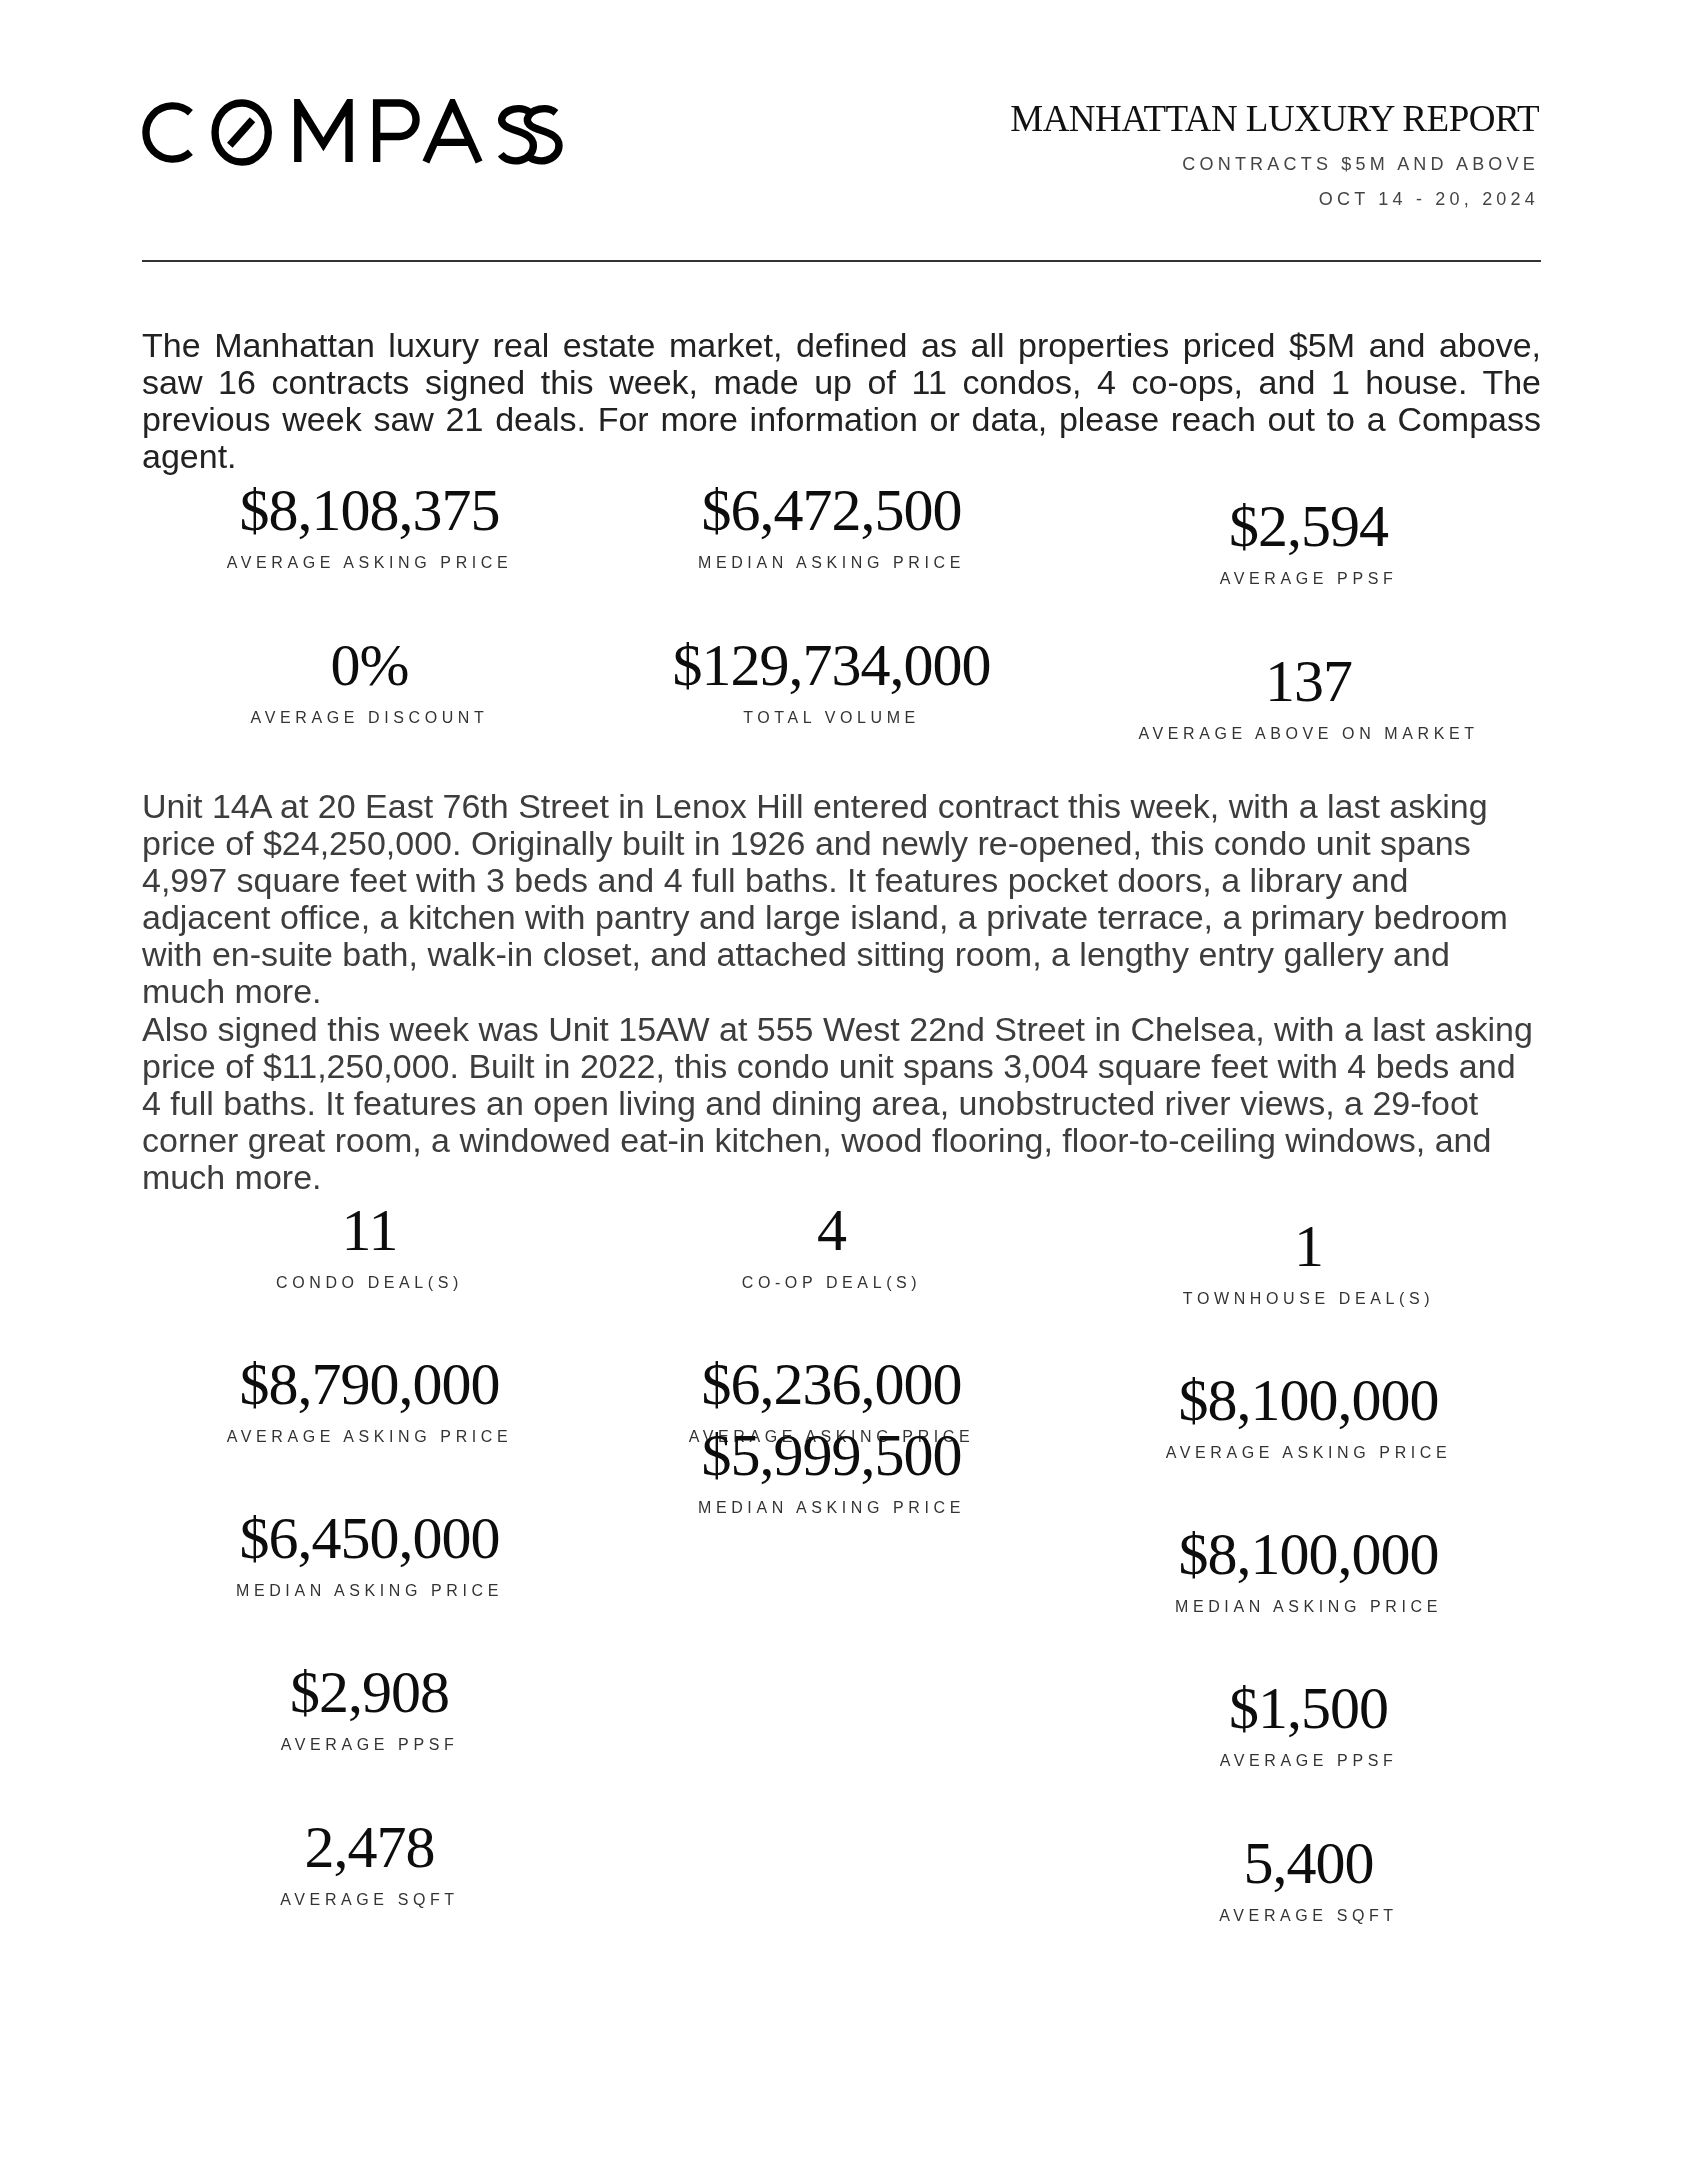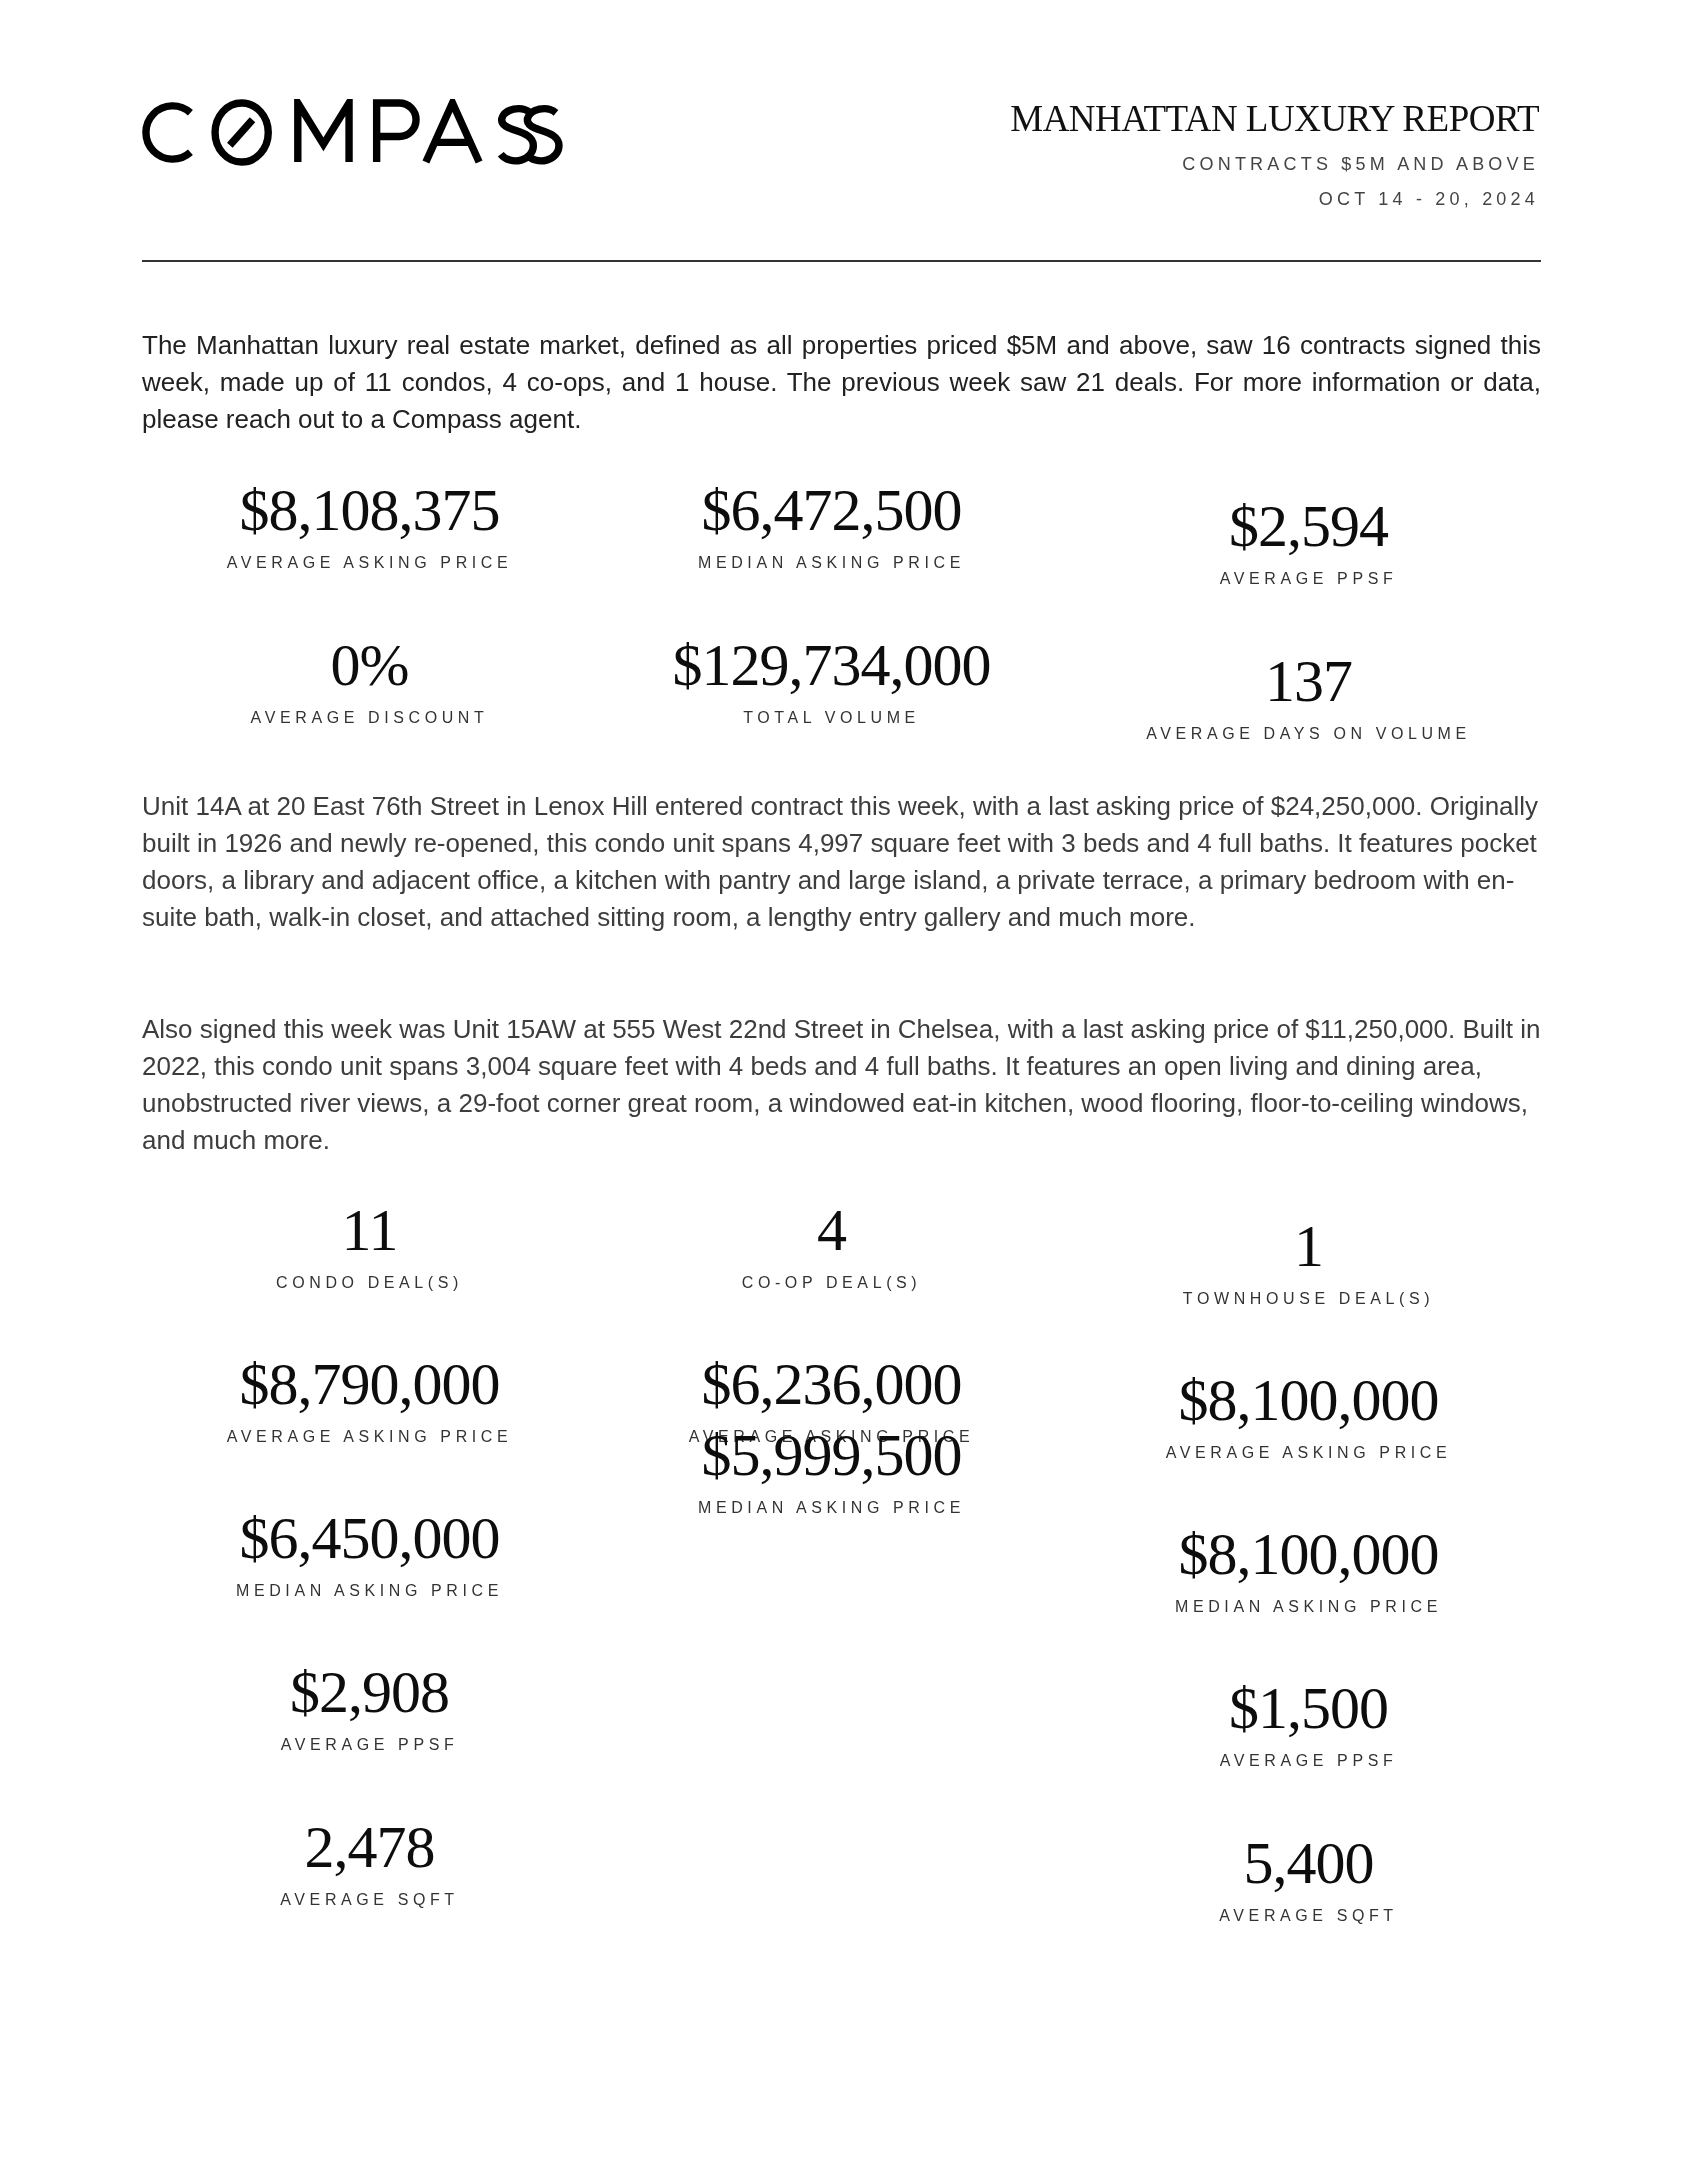--- a/index.html
+++ b/index.html
@@ -15,21 +15,21 @@
       color: #111; white-space: nowrap; }
     .report-sub { position: absolute; right: 144px; text-align: right;
       font-family: "Liberation Sans", sans-serif; font-size: 18px; letter-spacing: 4.2px;
       color: #444; white-space: nowrap; }
     .report-sub.s1 { top: 154px; }
     .report-sub.s2 { top: 189px; }
     .rule { position: absolute; left: 142px; width: 1399px; top: 260px; height: 2px; background: #333; }
 
     
     .para { position: absolute; left: 142px; width: 1399px;
-      font-family: "Liberation Sans", sans-serif; font-size: 26px; line-height: 37px; color: #222; }
+      font-family: "Liberation Sans", sans-serif; font-size: 34px; line-height: 37px; color: #222; }
     .para.intro { top: 327px; text-align: justify; text-align-last: left; }
     .para.p2 { top: 788px; color: #3d3d3d; }
     .para.p3 { top: 1011px; color: #3d3d3d; }
 
     
     .stat { position: absolute; width: 455px; text-align: center; }
     .stat .val { font-family: "Liberation Serif", serif; font-size: 60px; line-height: 59px;
       color: #0d0d0d; letter-spacing: -1px; white-space: nowrap; }
     .stat .lbl { margin-top: 11px; font-family: "Liberation Sans", sans-serif; font-size: 16px;
       letter-spacing: 4.6px; color: #333; white-space: nowrap; line-height: 24px; }
@@ -87,21 +87,21 @@
   <div class="stat c1" style="top:636px">
     <div class="val">0%</div>
     <div class="lbl">AVERAGE DISCOUNT</div>
   </div>
   <div class="stat c2" style="top:636px">
     <div class="val">$129,734,000</div>
     <div class="lbl">TOTAL VOLUME</div>
   </div>
   <div class="stat c3" style="top:636px">
     <div class="val">137</div>
-    <div class="lbl">AVERAGE DAYS ON VOLUME</div>
+    <div class="lbl">AVERAGE ABOVE ON MARKET</div>
   </div>
 
   <p class="para p2" style="margin:0">Unit 14A at 20 East 76th Street in Lenox Hill entered contract this week, with a last asking price of $24,250,000. Originally built in 1926 and newly re-opened, this condo unit spans 4,997 square feet with 3 beds and 4 full baths. It features pocket doors, a library and adjacent office, a kitchen with pantry and large island, a private terrace, a primary bedroom with en-suite bath, walk-in closet, and attached sitting room, a lengthy entry gallery and much more.</p>
   <p class="para p3" style="margin:0">Also signed this week was Unit 15AW at 555 West 22nd Street in Chelsea, with a last asking price of $11,250,000. Built in 2022, this condo unit spans 3,004 square feet with 4 beds and 4 full baths. It features an open living and dining area, unobstructed river views, a 29-foot corner great room, a windowed eat-in kitchen, wood flooring, floor-to-ceiling windows, and much more.</p>
 
   <div class="stat c1" style="top:1201px">
     <div class="val">11</div>
     <div class="lbl">CONDO DEAL(S)</div>
   </div>
   <div class="stat c1" style="top:1355px">

